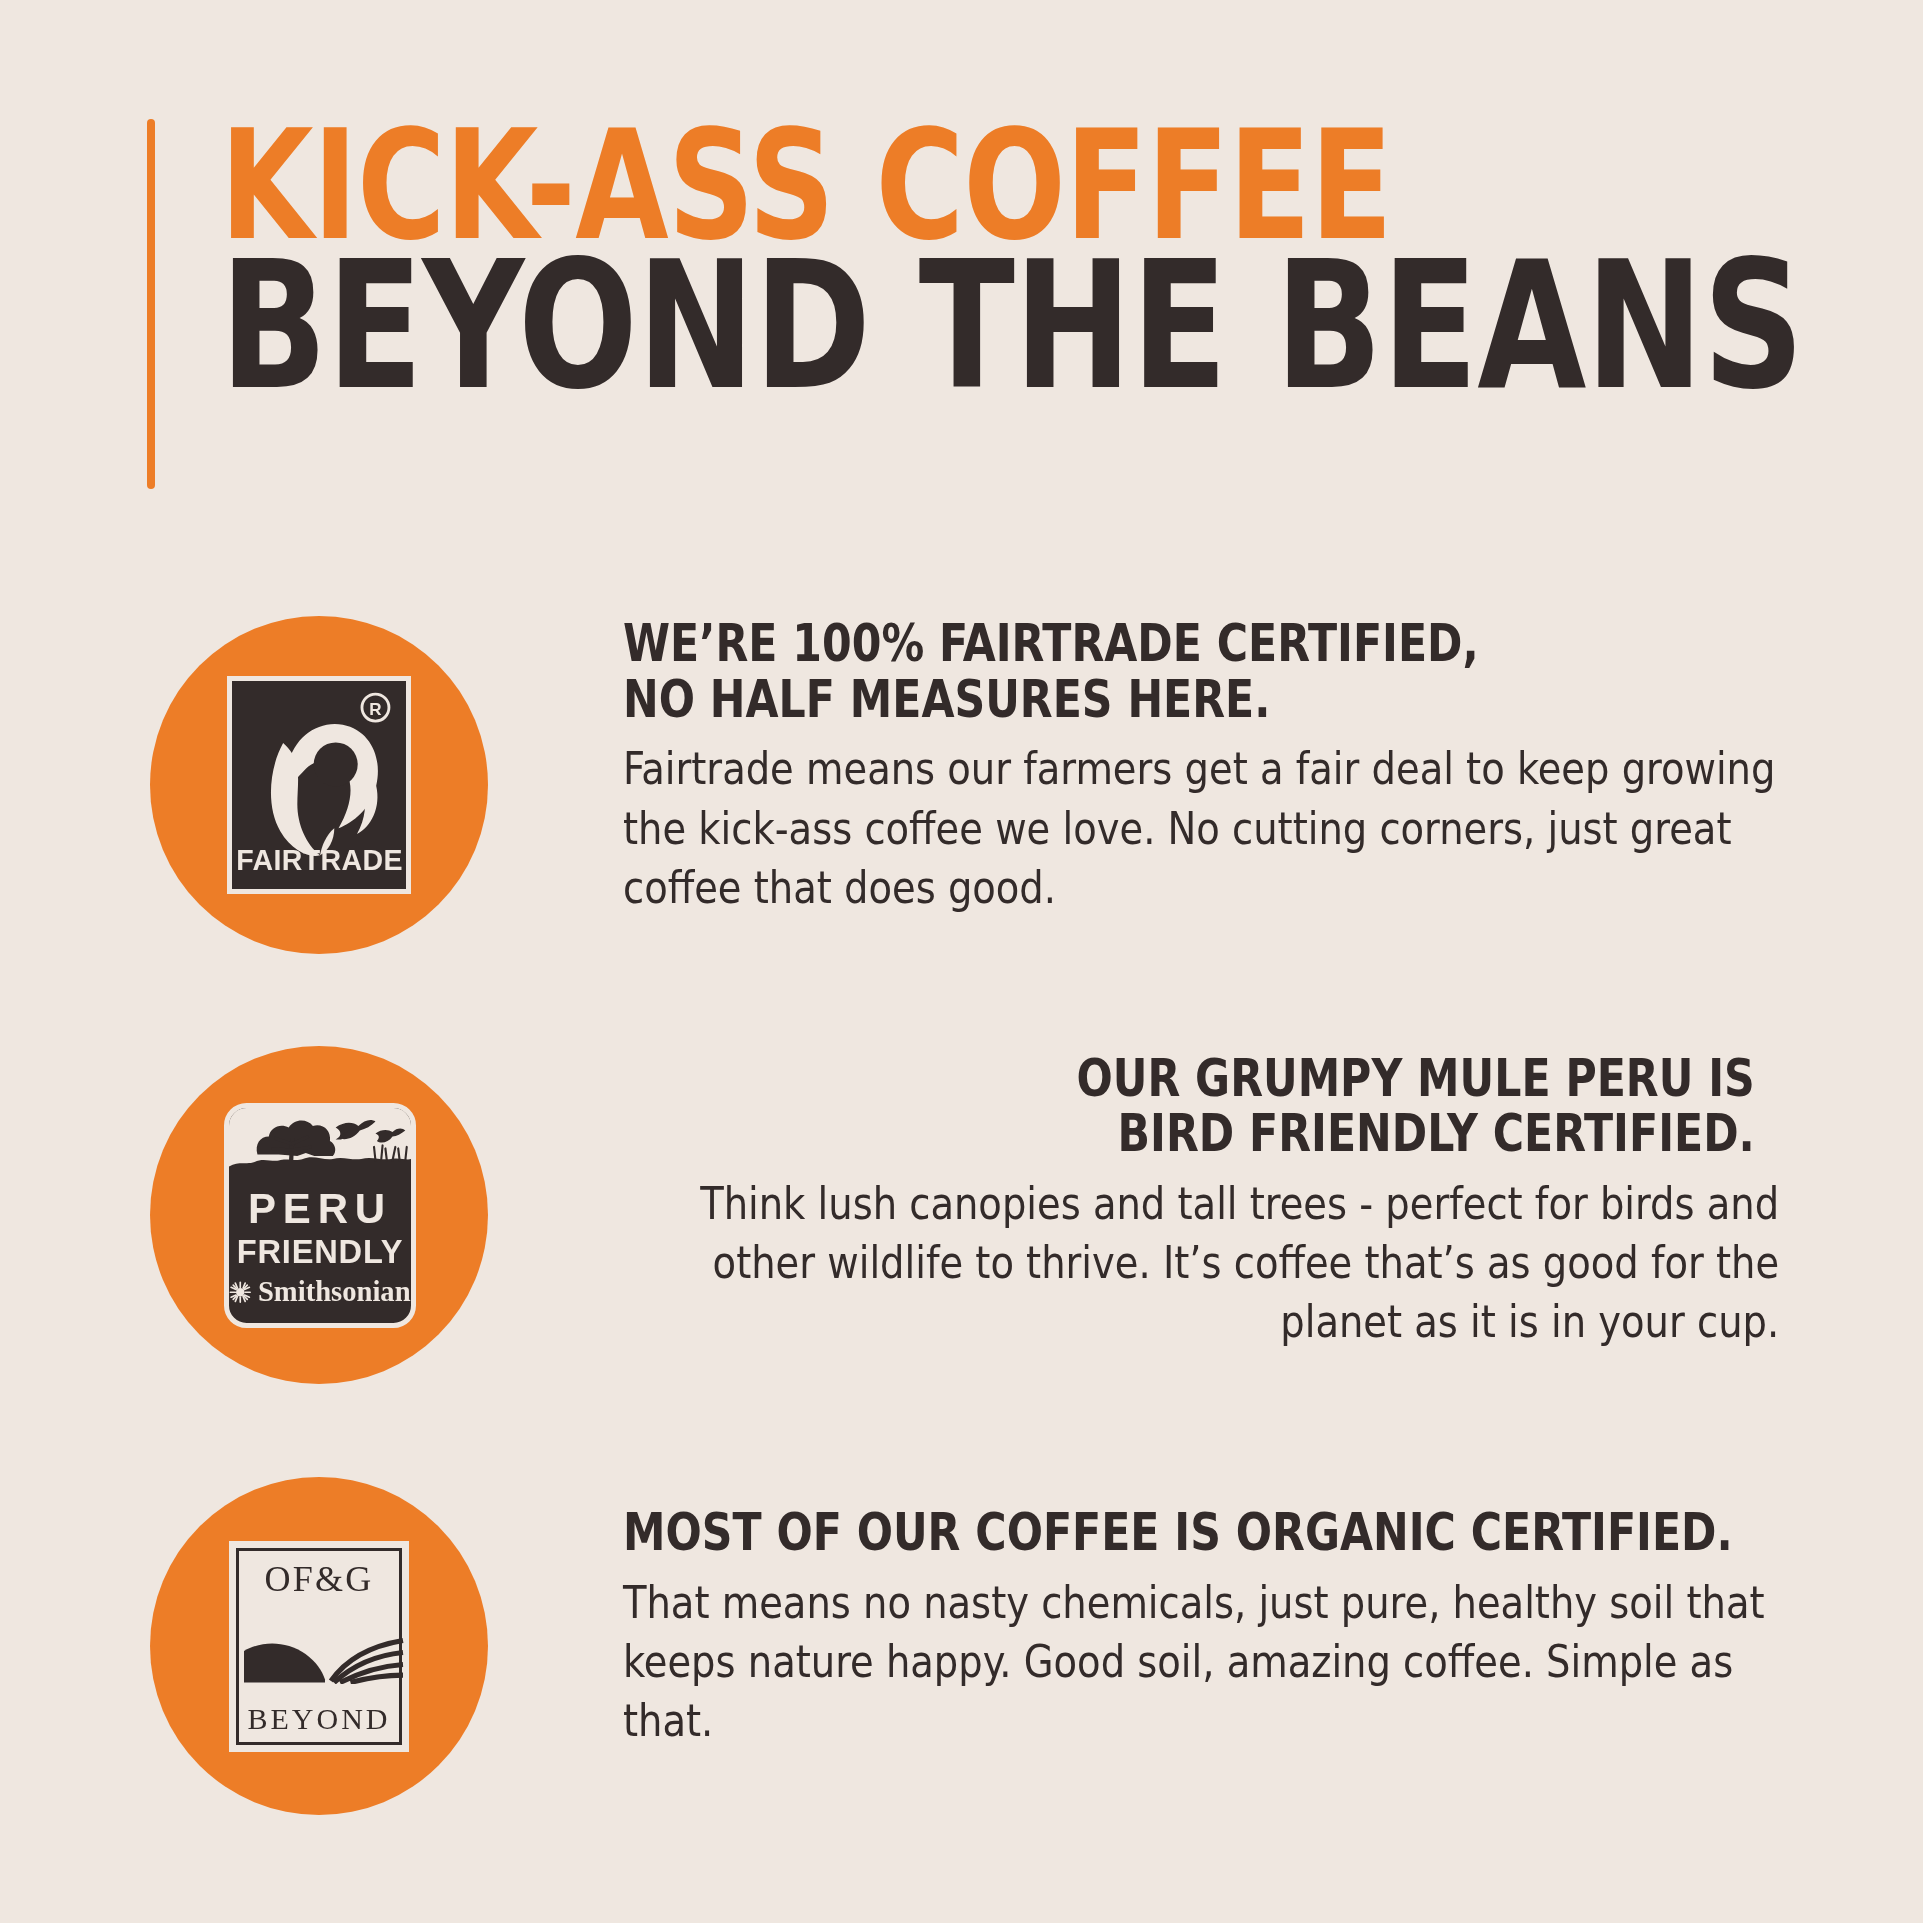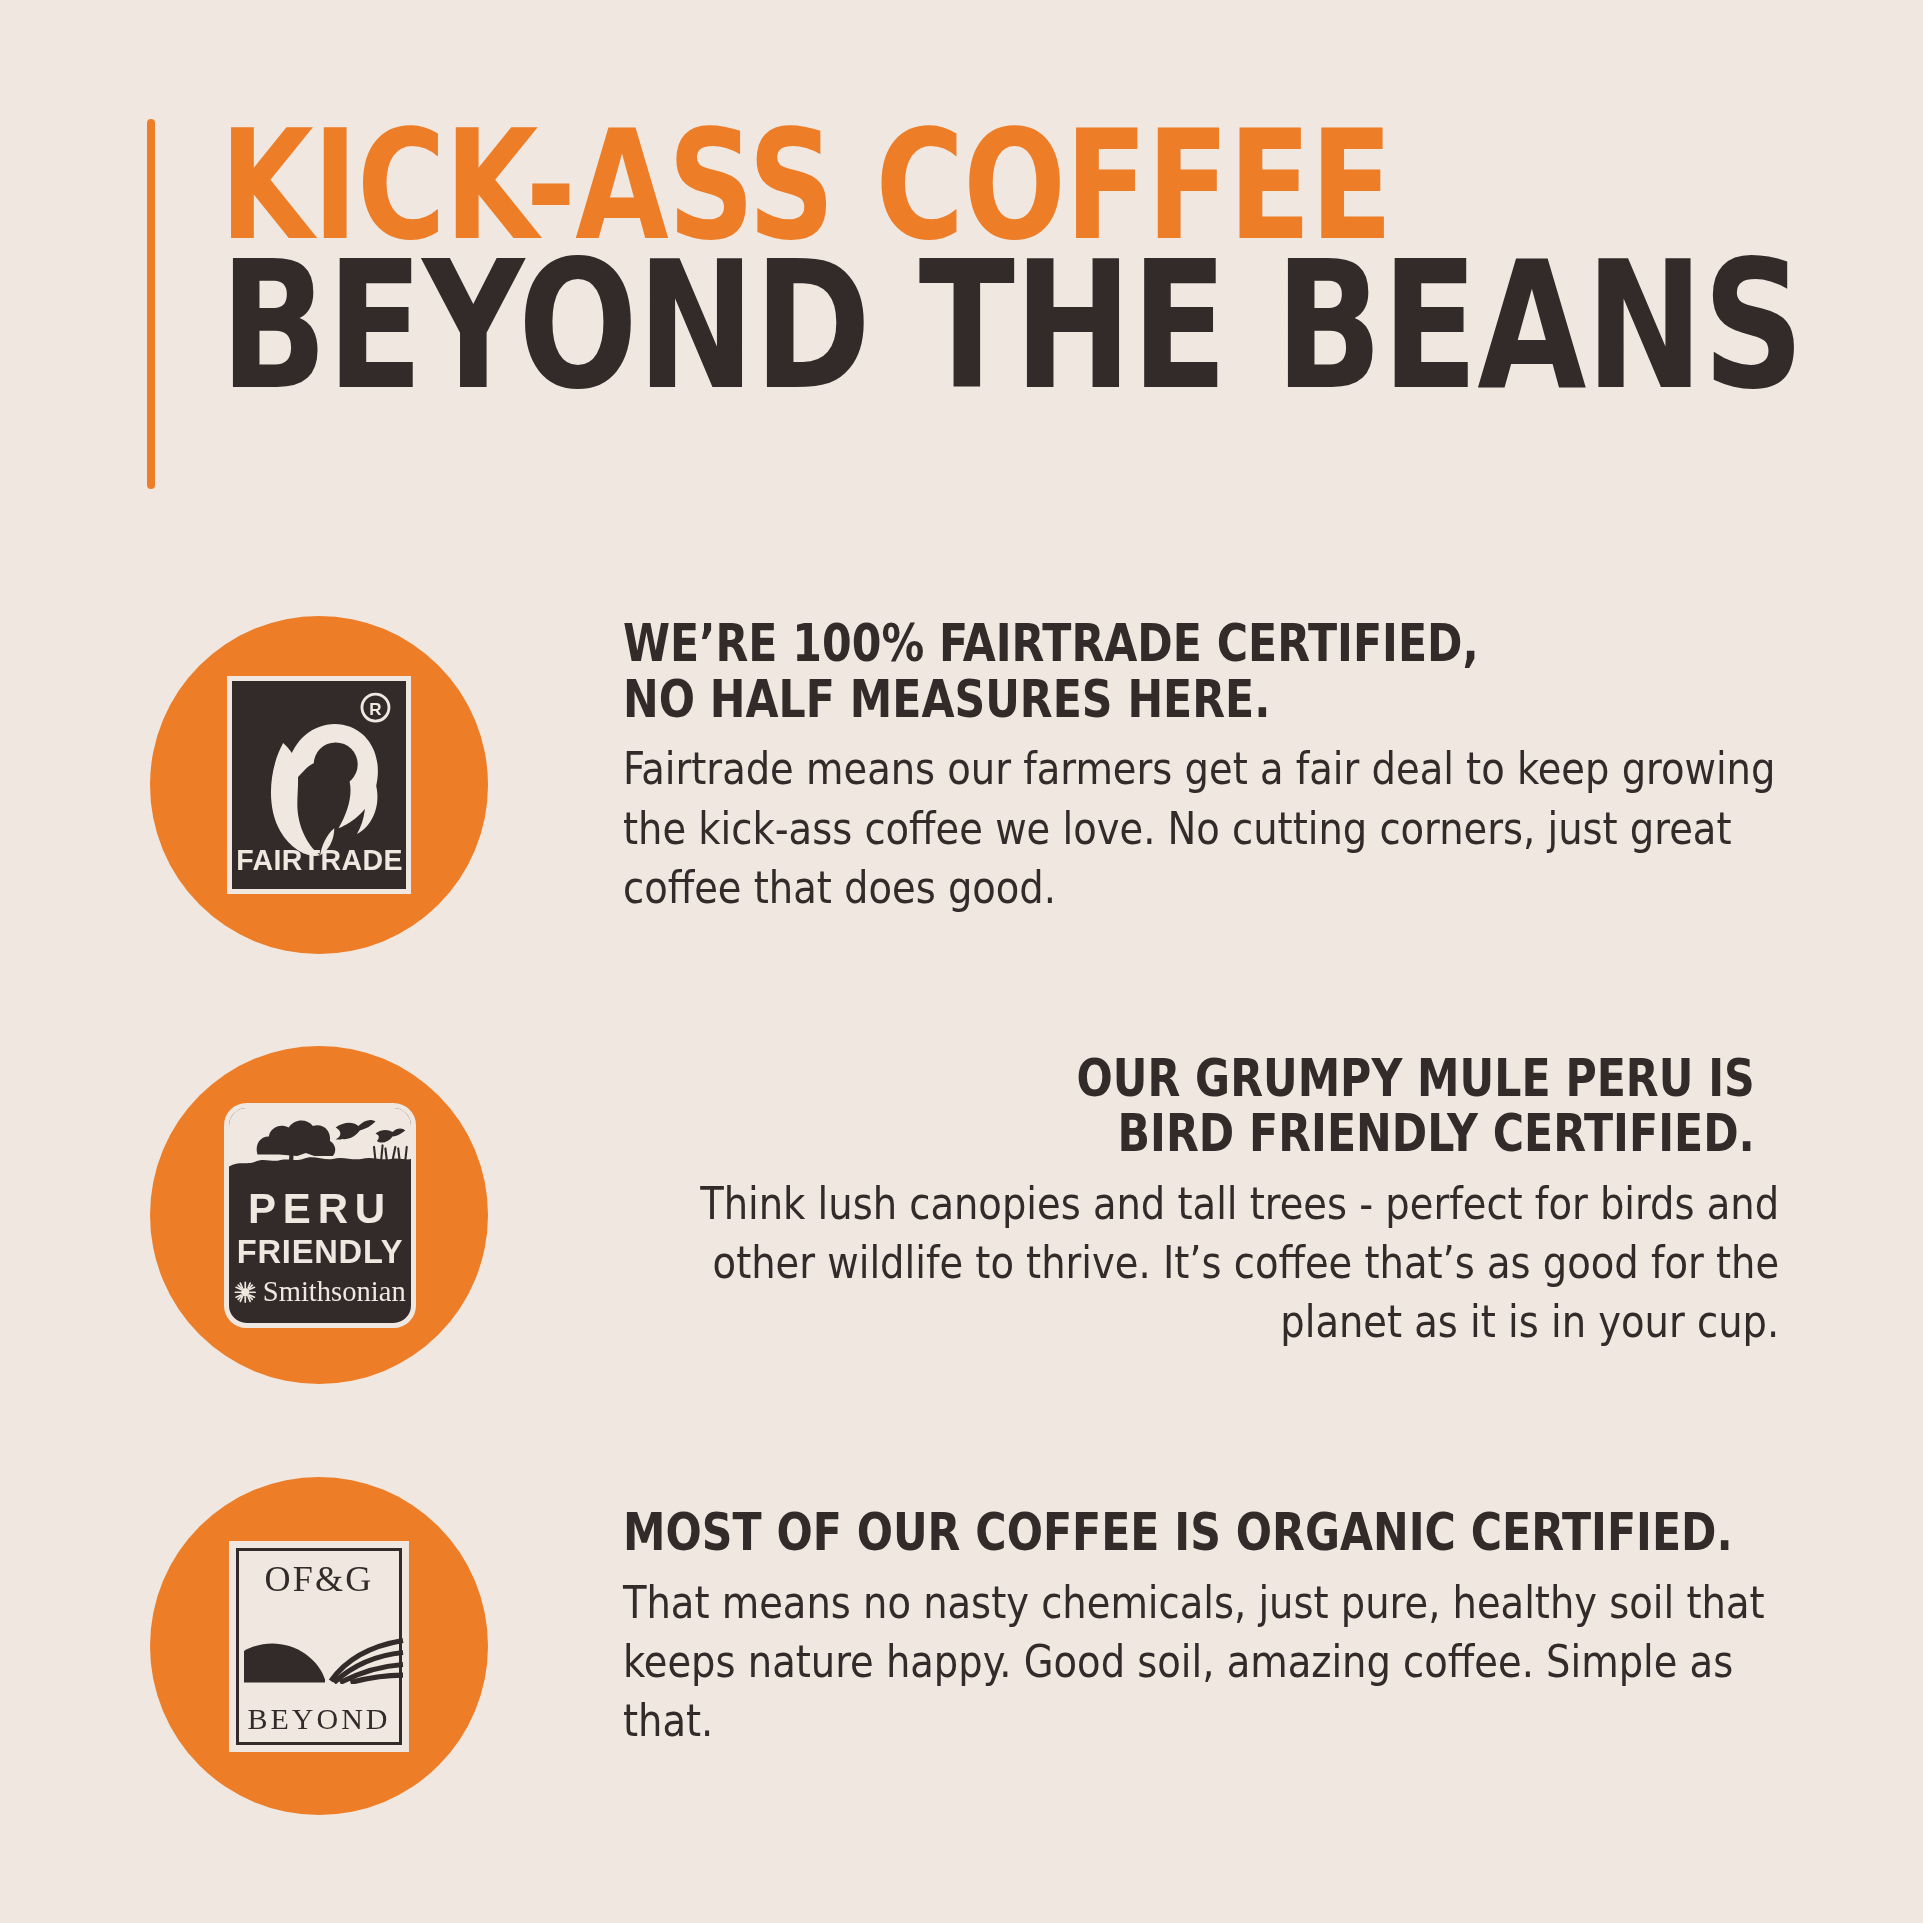--- a/index.html
+++ b/index.html
@@ -125,21 +125,21 @@
     transform:scaleX(0.96);
   }
   .bf-smith{
     position:absolute;left:0;right:0;top:170px;
     display:flex;align-items:center;justify-content:center;gap:6px;
     color:#EFE7E0;
   }
   .bf-sun{width:22.5px;height:22.5px;display:block;}
   .bf-smith-text{
     font-family:"Liberation Serif","DejaVu Serif",serif;
-    font-size:28.6px;line-height:1;letter-spacing:0px;
+    font-size:28.6px;line-height:1;letter-spacing:0px;font-weight:bold;
   }
 
   
   .og-box{
     position:absolute;left:75px;top:60px;
     width:188px;height:219px;
     background:#EFE7E0;
     border:4.5px solid #ED7D27;
     box-sizing:border-box;
   }

